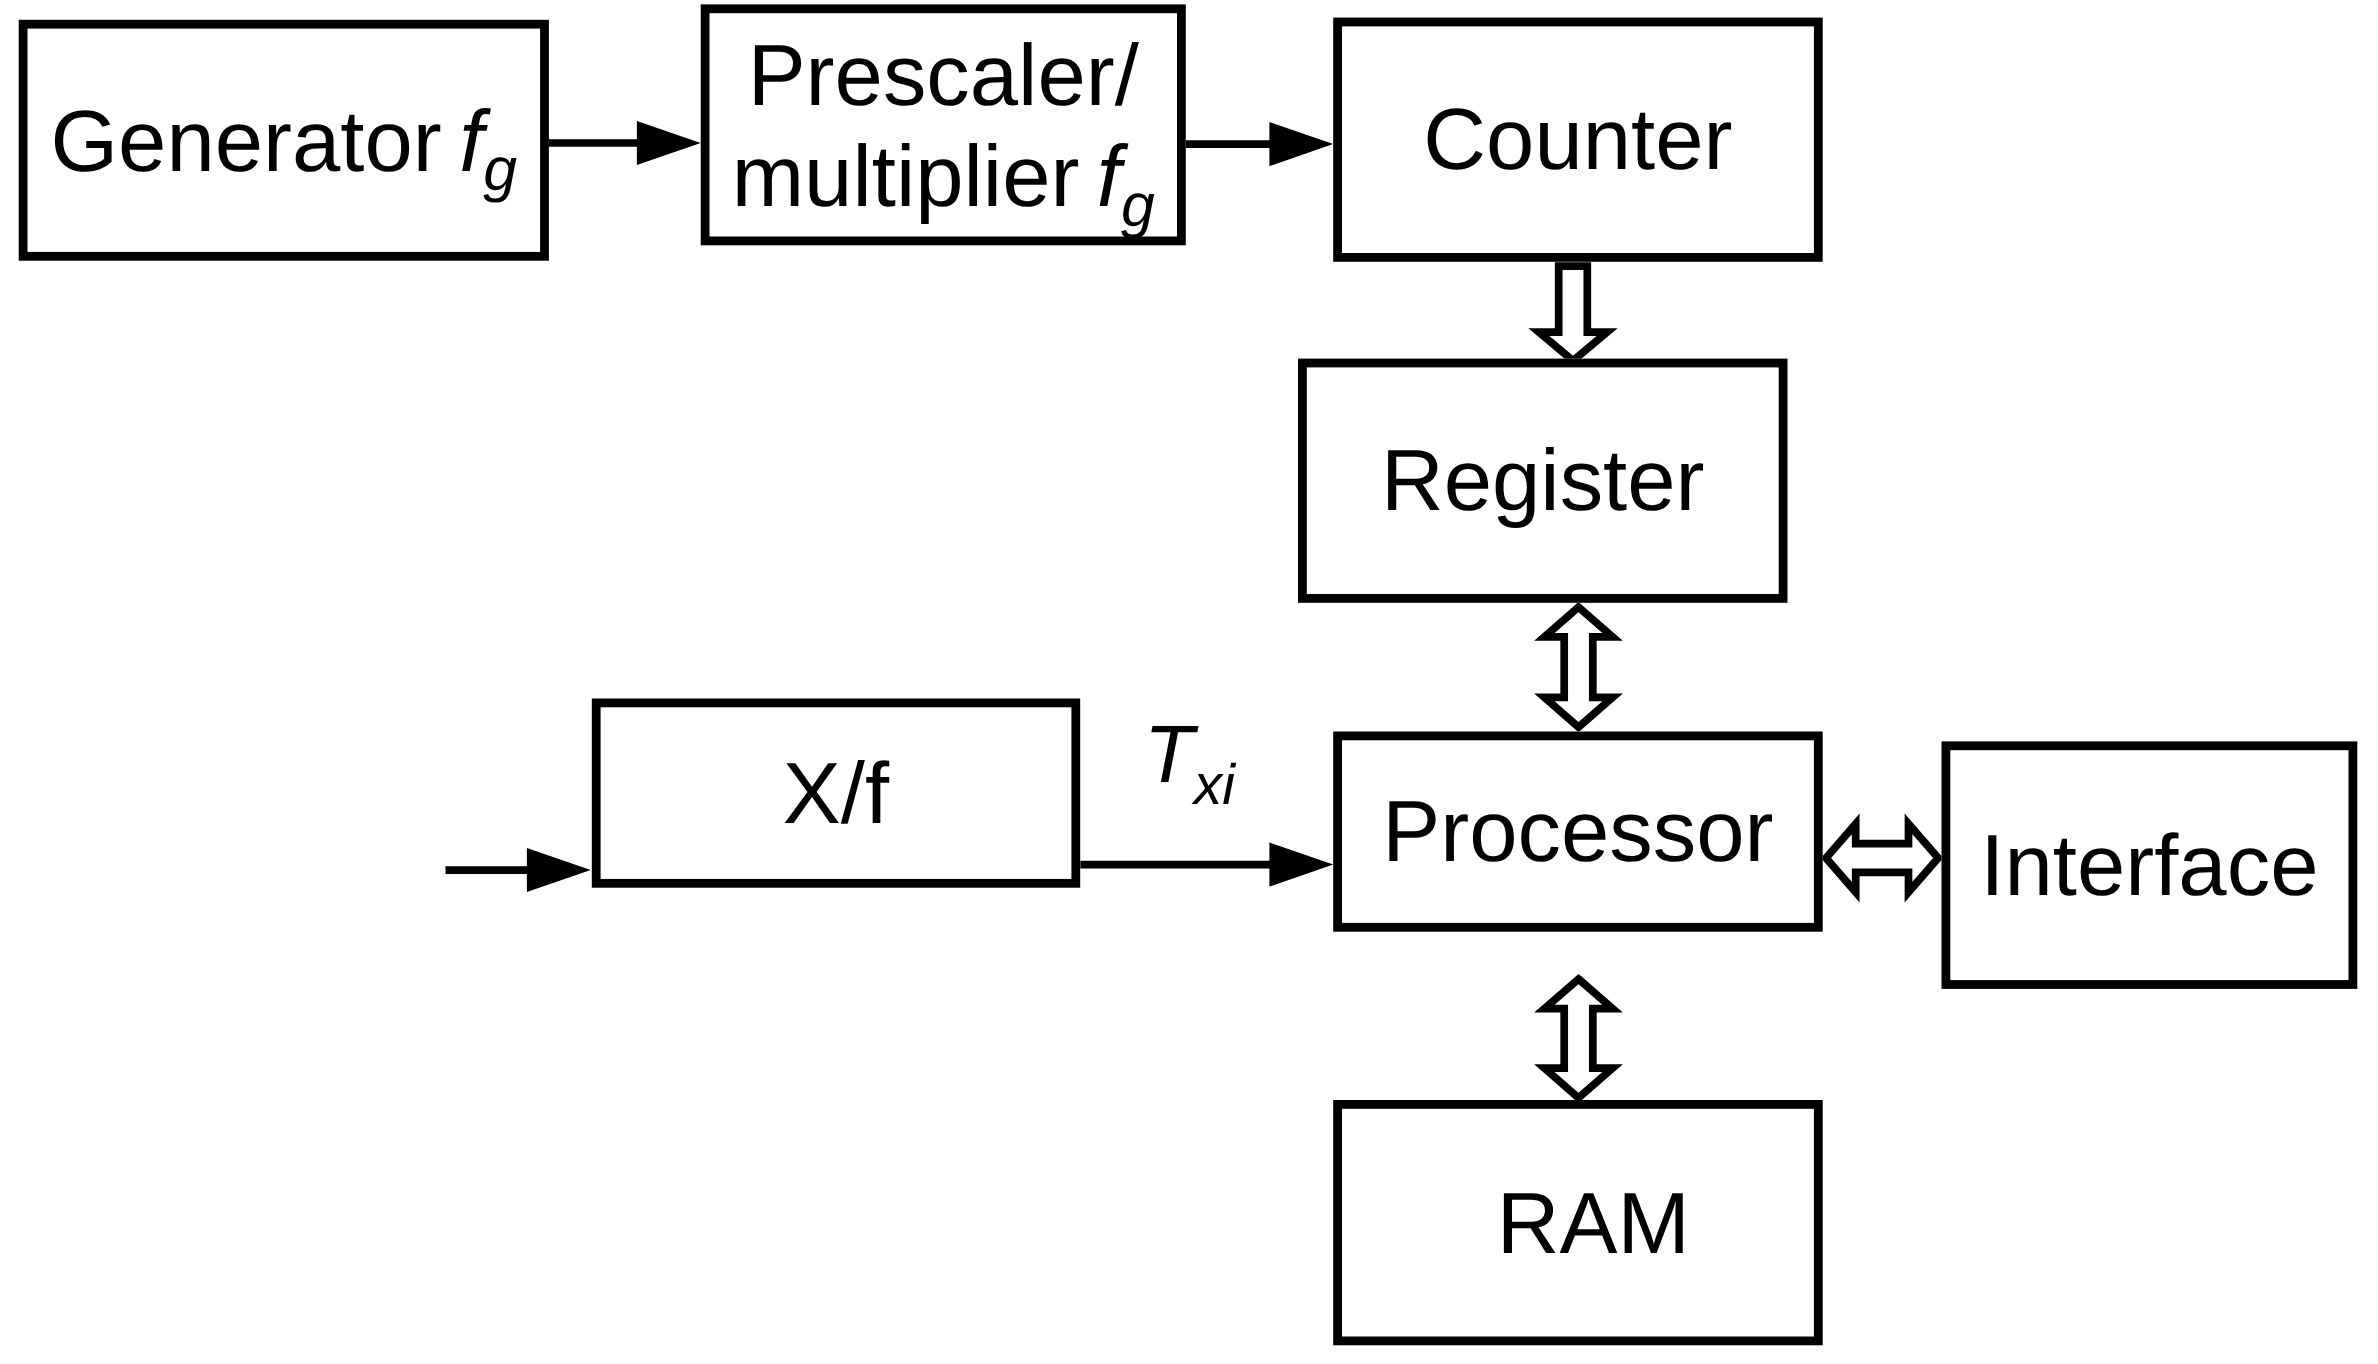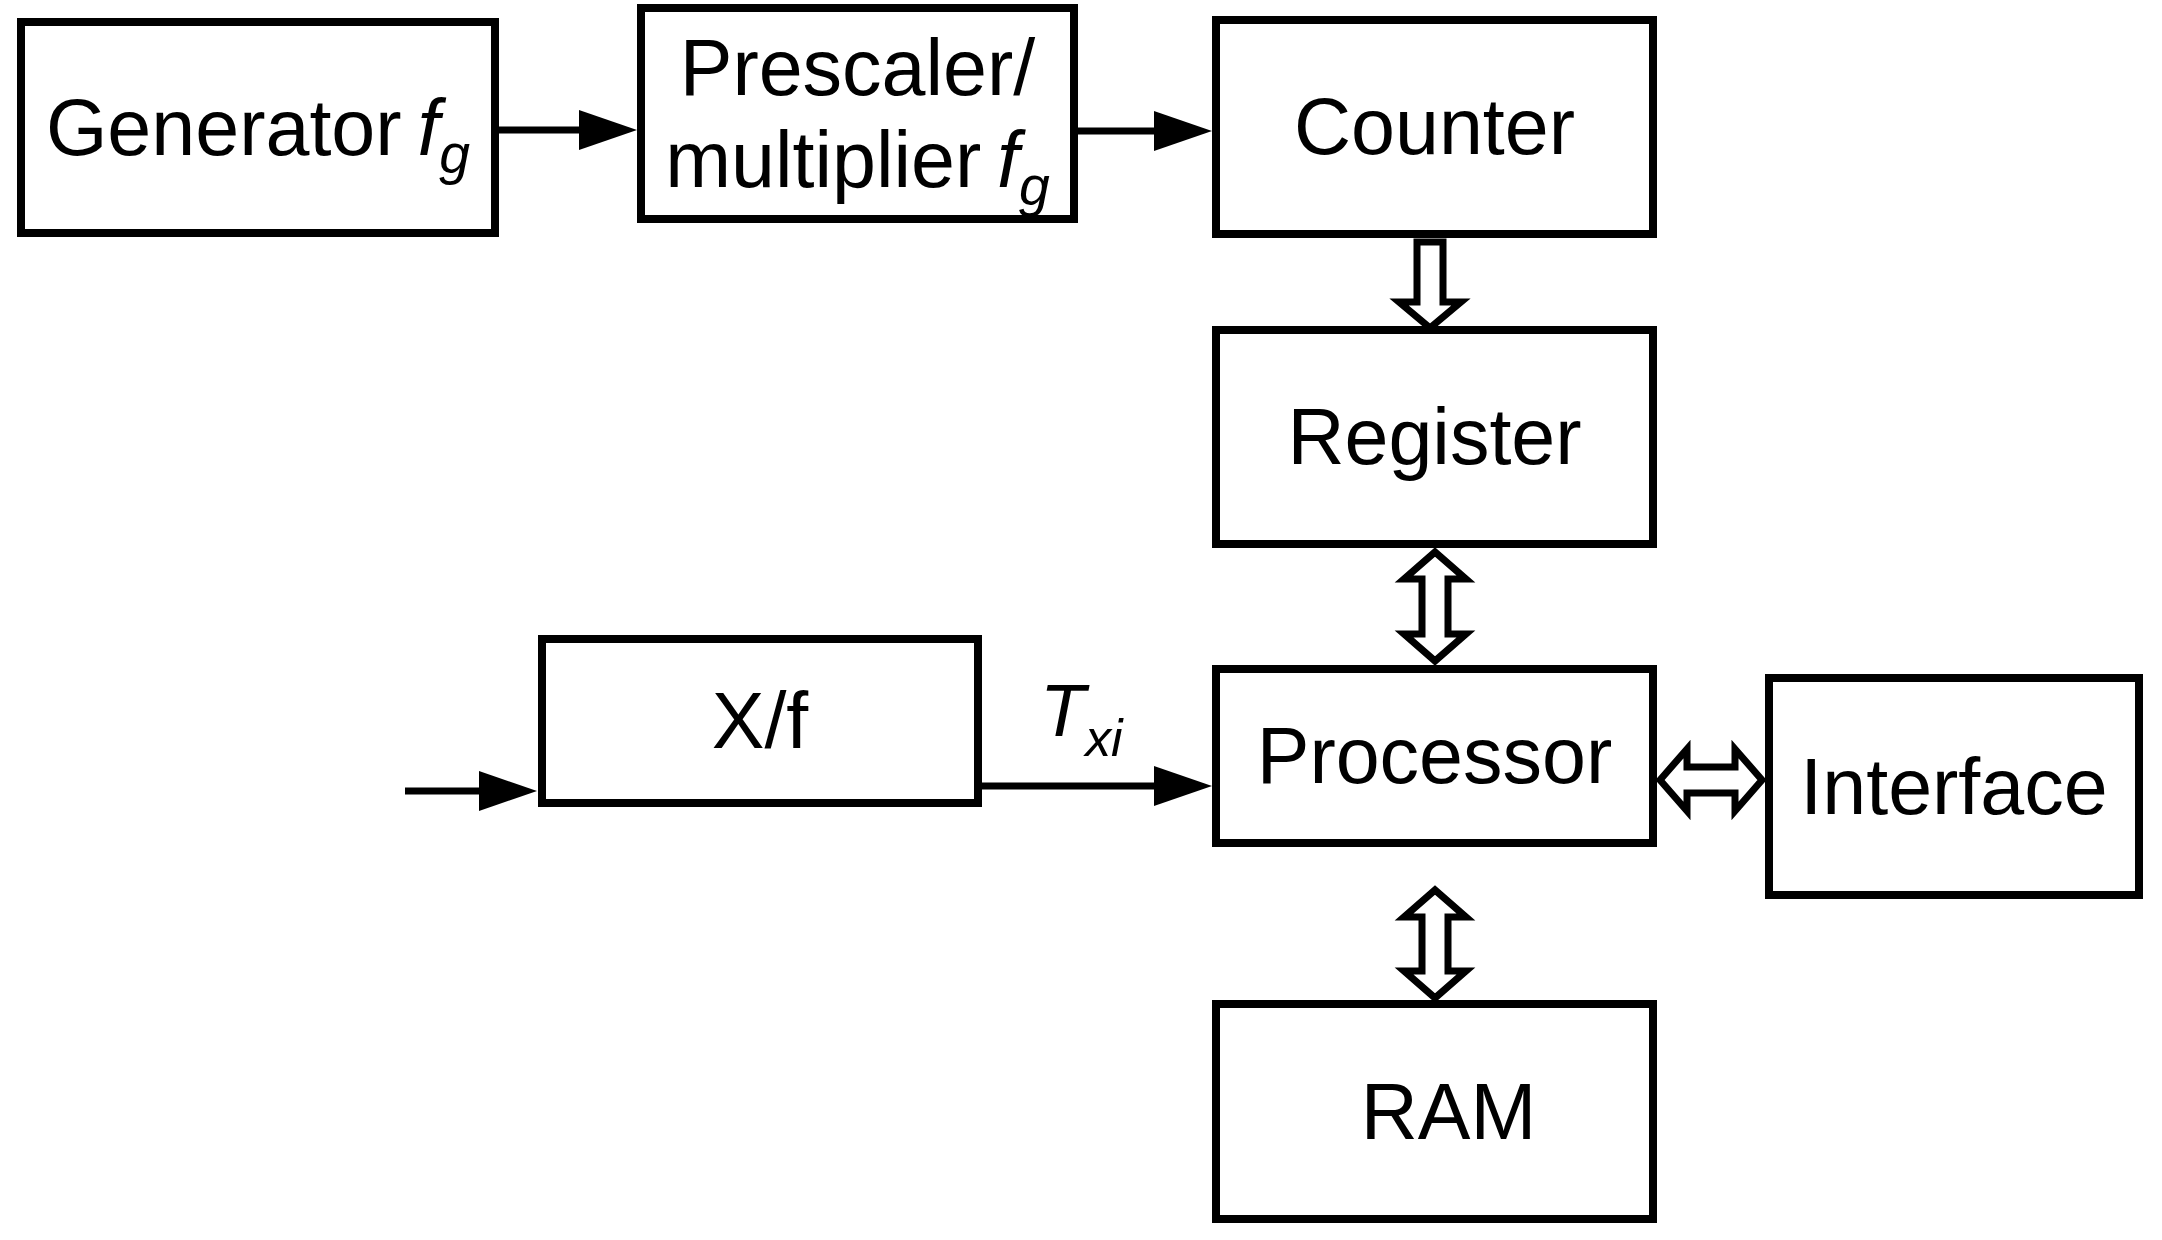--- a/index.html
+++ b/index.html
@@ -67,38 +67,38 @@
     <div>
       <div>Prescaler/</div>
       <div><span class="lbl">multiplier</span><span class="sym">f</span><span class="sub">g</span></div>
     </div>
   </div>
 
   <div class="block" style="left:1212px; top:16px; width:445px; height:222px;">
     <span>Counter</span>
   </div>
 
-  <div class="block" style="left:1212px; top:326px; width:445px; height:222px;">
+  <div class="block" style="left:1180px; top:326px; width:445px; height:222px;">
     <span>Register</span>
   </div>
 
   <div class="block" style="left:538px; top:635px; width:444px; height:172px;">
     <span>X/f</span>
   </div>
 
   <div class="block" style="left:1212px; top:665px; width:445px; height:182px;">
     <span>Processor</span>
   </div>
 
   <div class="block" style="left:1765px; top:674px; width:378px; height:225px;">
     <span>Interface</span>
   </div>
 
   <div class="block" style="left:1212px; top:1000px; width:445px; height:223px;padding-left:28px;">
     <span>RAM</span>
   </div>
 
 
-  <div class="signal" style="left:1040px; top:645px;margin-top:25px;">
+  <div class="signal" style="left:1040px; top:645px;">
     <span>T</span><span class="sub">xi</span>
   </div>
 
 </div>
 
 </body></html>

